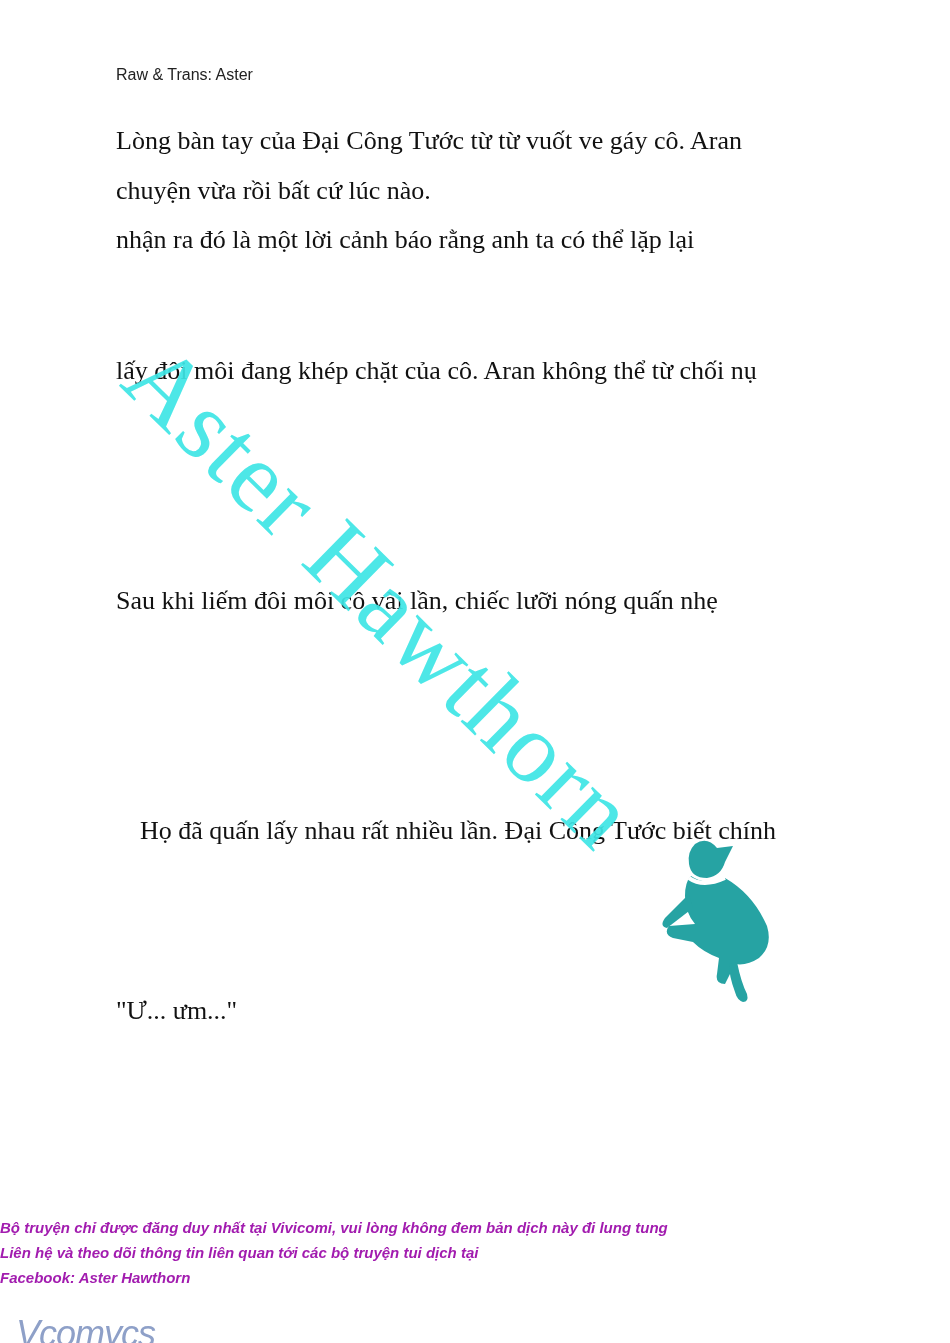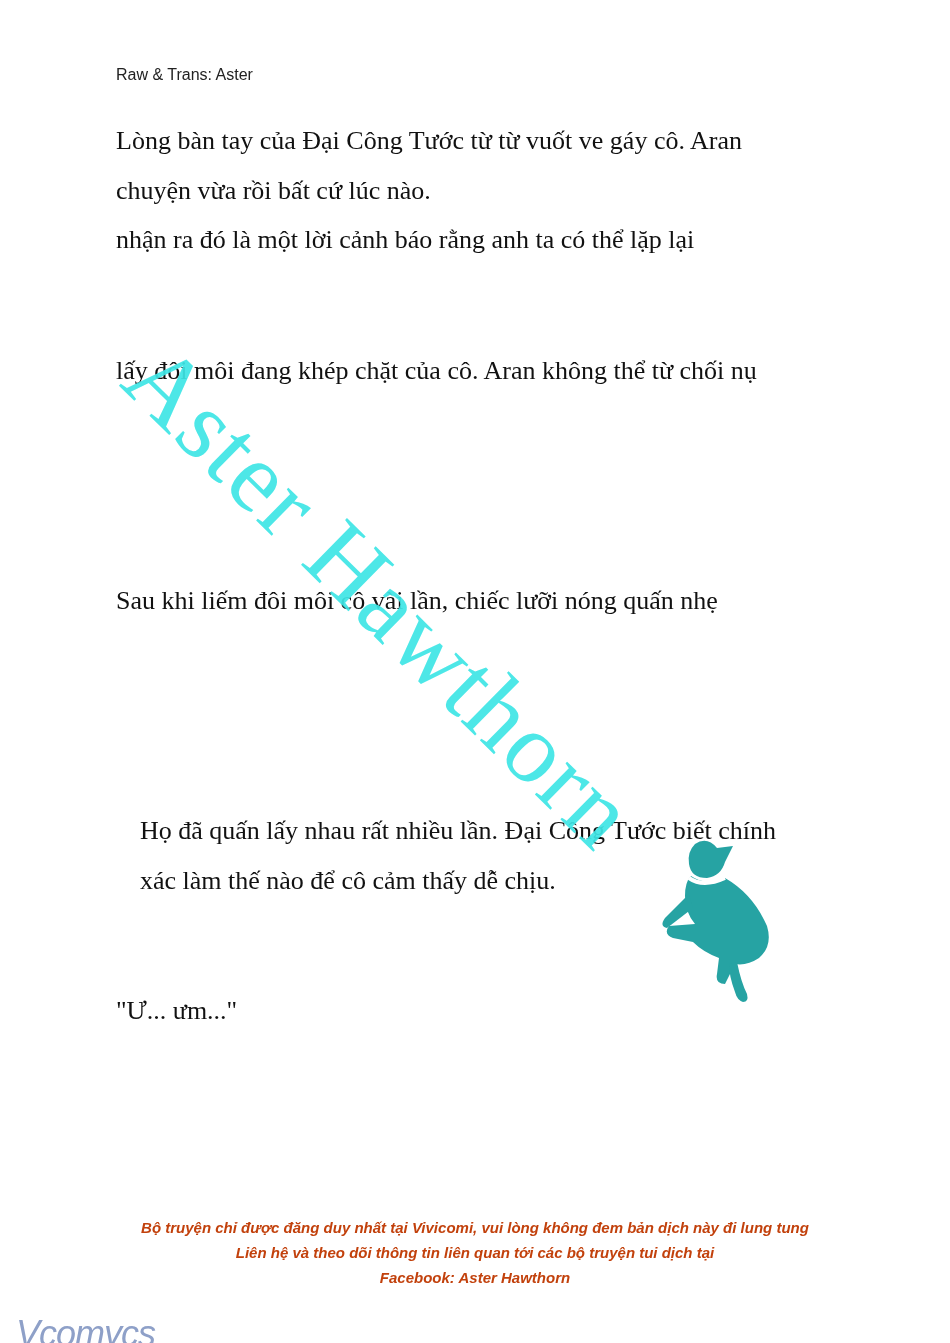--- a/index.html
+++ b/index.html
@@ -22,23 +22,23 @@
   .p5 { top: 978px; }
   .watermark {
     position: absolute; left: 118px; top: 560px;
     transform-origin: 0 0; transform: rotate(44.5deg);
     font-family: "Liberation Serif", serif; font-size: 100px; color: #3ee6e6;
     opacity: 0.92; white-space: nowrap; letter-spacing: 2px; pointer-events: none;
     top: 312px; left: 182px;
   }
   .cat { position: absolute; left: 655px; top: 826px; width: 125px; height: 170px; }
   .footer {
-    position: absolute; left: 0; width: 950px; text-align: center;
+    position: absolute; left: 0; width: 950px; 
     font-family: "Liberation Sans", sans-serif; font-style: italic; font-weight: bold;
-    font-size: 15px; color: #c2410c; line-height: 25px;
+    font-size: 15px; color: #a21caf; line-height: 25px;
   }
   .footer span { display: block; }
   .f1 { top: 1207px; }
   .logo {
     position: absolute; left: 16px; top: 1293px;
     font-family: "Liberation Sans", sans-serif; font-style: italic; font-weight: normal;
     font-size: 36px; color: #8ea0c8; letter-spacing: -1px; margin-top: 12px;
   }
 </style>
 </head>
@@ -57,21 +57,20 @@
   <p class="para p2">
     <span>lấy đôi môi đang khép chặt của cô. Aran không thể từ chối nụ</span>
   </p>
 
   <p class="para p3">
     <span>Sau khi liếm đôi môi cô vài lần, chiếc lưỡi nóng quấn nhẹ</span>
   </p>
 
   <p class="para p4">
     <span>Họ đã quấn lấy nhau rất nhiều lần. Đại Công Tước biết chính</span>
-    <span>xác làm thế nào để cô cảm thấy dễ chịu.</span>
   </p>
 
   <p class="para p5">
     <span>"Ư... ưm..."</span>
   </p>
 
   <div class="watermark">Aster Hawthorn</div>
 
   <svg class="cat" viewBox="0 0 125 170">
     <g fill="#26a3a3">

